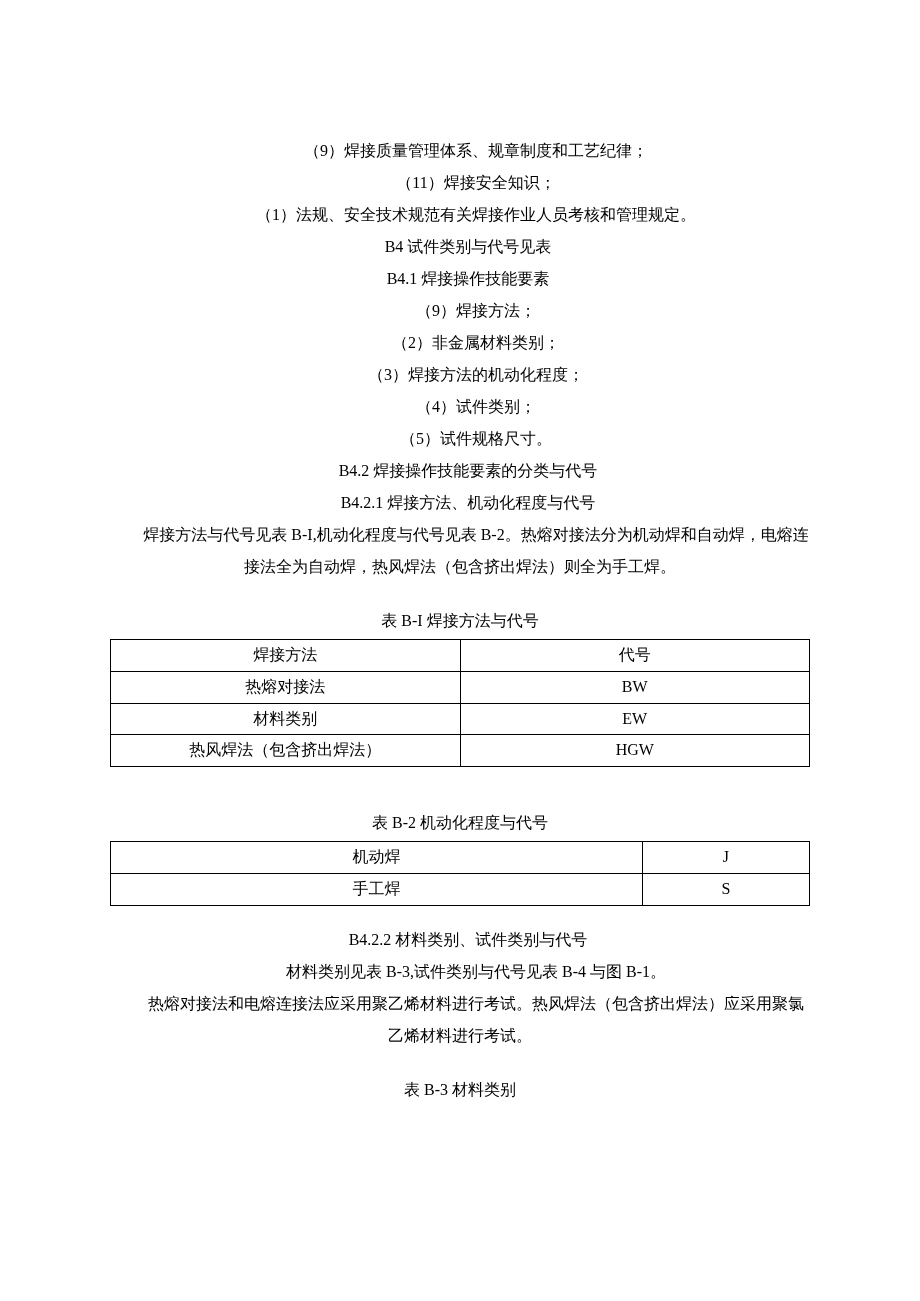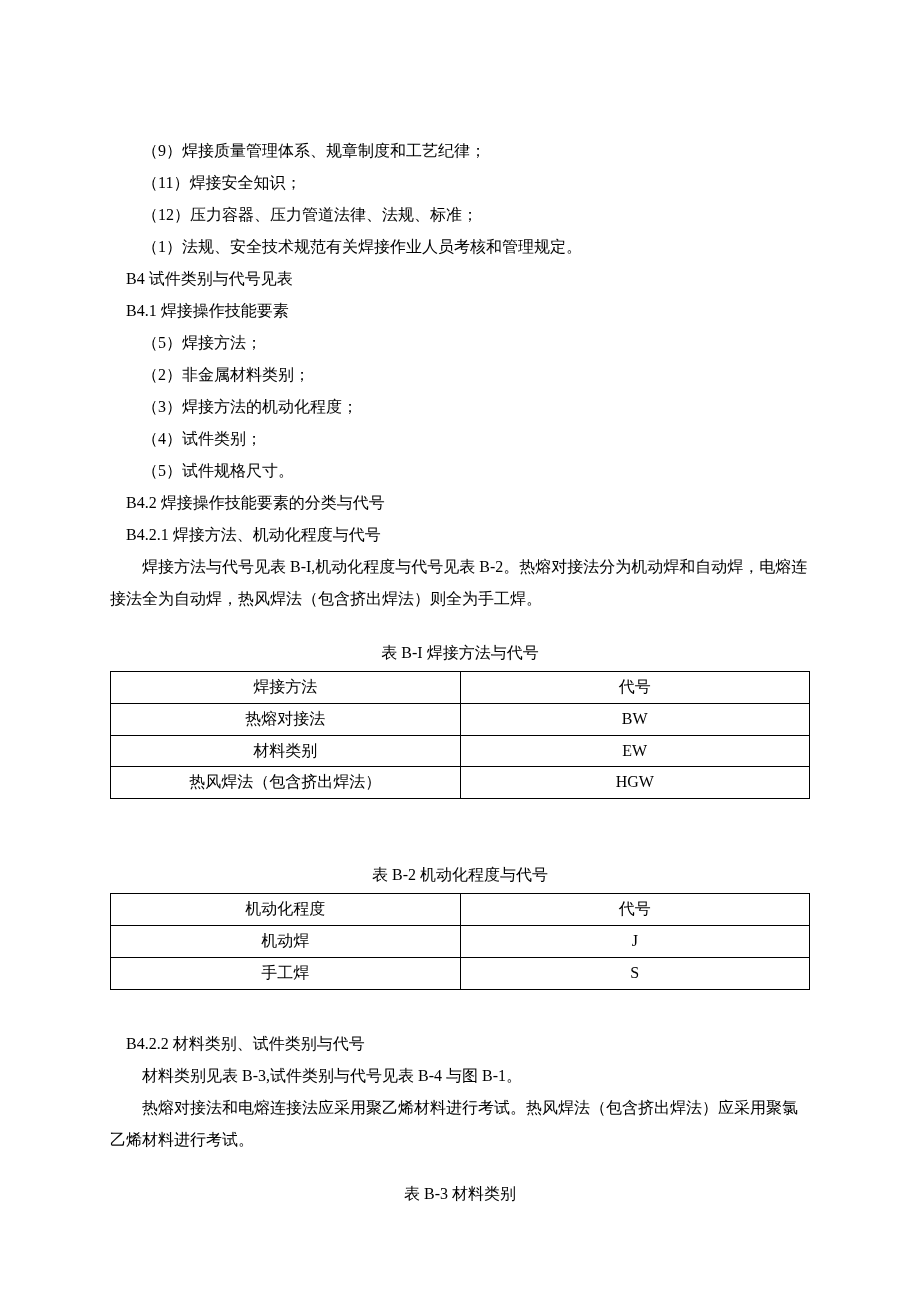--- a/index.html
+++ b/index.html
@@ -20,56 +20,56 @@
   .indent-2 {
     text-indent: 2em;
   }
   .indent-1 {
     text-indent: 1em;
   }
   table {
     border-collapse: collapse;
     width: 100%;
     margin-top: 2px;
-    margin-bottom: 26px;
+    margin-bottom: 6px;
   }
   td {
     border: 1px solid #000;
     text-align: center;
     padding: 1px 4px;
     line-height: 1.8;
     font-size: 16px;
   }
   .spacer-md { height: 12px; }
   .caption {
     text-align: center;
     text-indent: 0;
     margin-top: 22px;
   }
   p {
     margin: 0;
+    text-align: center;
   }
   .body-p {
     line-height: 2.0;
   }
 </style>
 </head>
 <body>
 
 <div class="page">
 
   <p class="body-p indent-2">（9）焊接质量管理体系、规章制度和工艺纪律；</p>
   <p class="body-p indent-2">（11）焊接安全知识；</p>
-  <p class="body-p indent-2">（12）压力容器、压力管道法律、法规、标准；</p>
   <p class="body-p indent-2">（1）法规、安全技术规范有关焊接作业人员考核和管理规定。</p>
 
   <p class="body-p indent-1">B4 试件类别与代号见表</p>
   <p class="body-p indent-1">B4.1 焊接操作技能要素</p>
 
-  <p class="body-p indent-2">（5）焊接方法；</p>
+  <p class="body-p indent-2">（9）焊接方法；</p>
   <p class="body-p indent-2">（2）非金属材料类别；</p>
   <p class="body-p indent-2">（3）焊接方法的机动化程度；</p>
   <p class="body-p indent-2">（4）试件类别；</p>
   <p class="body-p indent-2">（5）试件规格尺寸。</p>
 
   <p class="body-p indent-1">B4.2 焊接操作技能要素的分类与代号</p>
   <p class="body-p indent-1">B4.2.1 焊接方法、机动化程度与代号</p>
 
   <p class="body-p indent-2">焊接方法与代号见表 B-I,机动化程度与代号见表 B-2。热熔对接法分为机动焊和自动焊，电熔连接法全为自动焊，热风焊法（包含挤出焊法）则全为手工焊。</p>
 
@@ -95,24 +95,20 @@
     </tr>
   </tbody>
     </table>
 
   <div class="spacer-md"></div>
 
   <p class="body-p caption">表 B-2 机动化程度与代号</p>
 
   <table>
     <tbody>
-        <tr>
-      <td style="width:50%;">机动化程度</td>
-      <td style="width:50%;">代号</td>
-    </tr>
     <tr>
       <td>机动焊</td>
       <td>J</td>
     </tr>
     <tr>
       <td>手工焊</td>
       <td>S</td>
     </tr>
   </tbody>
     </table>

